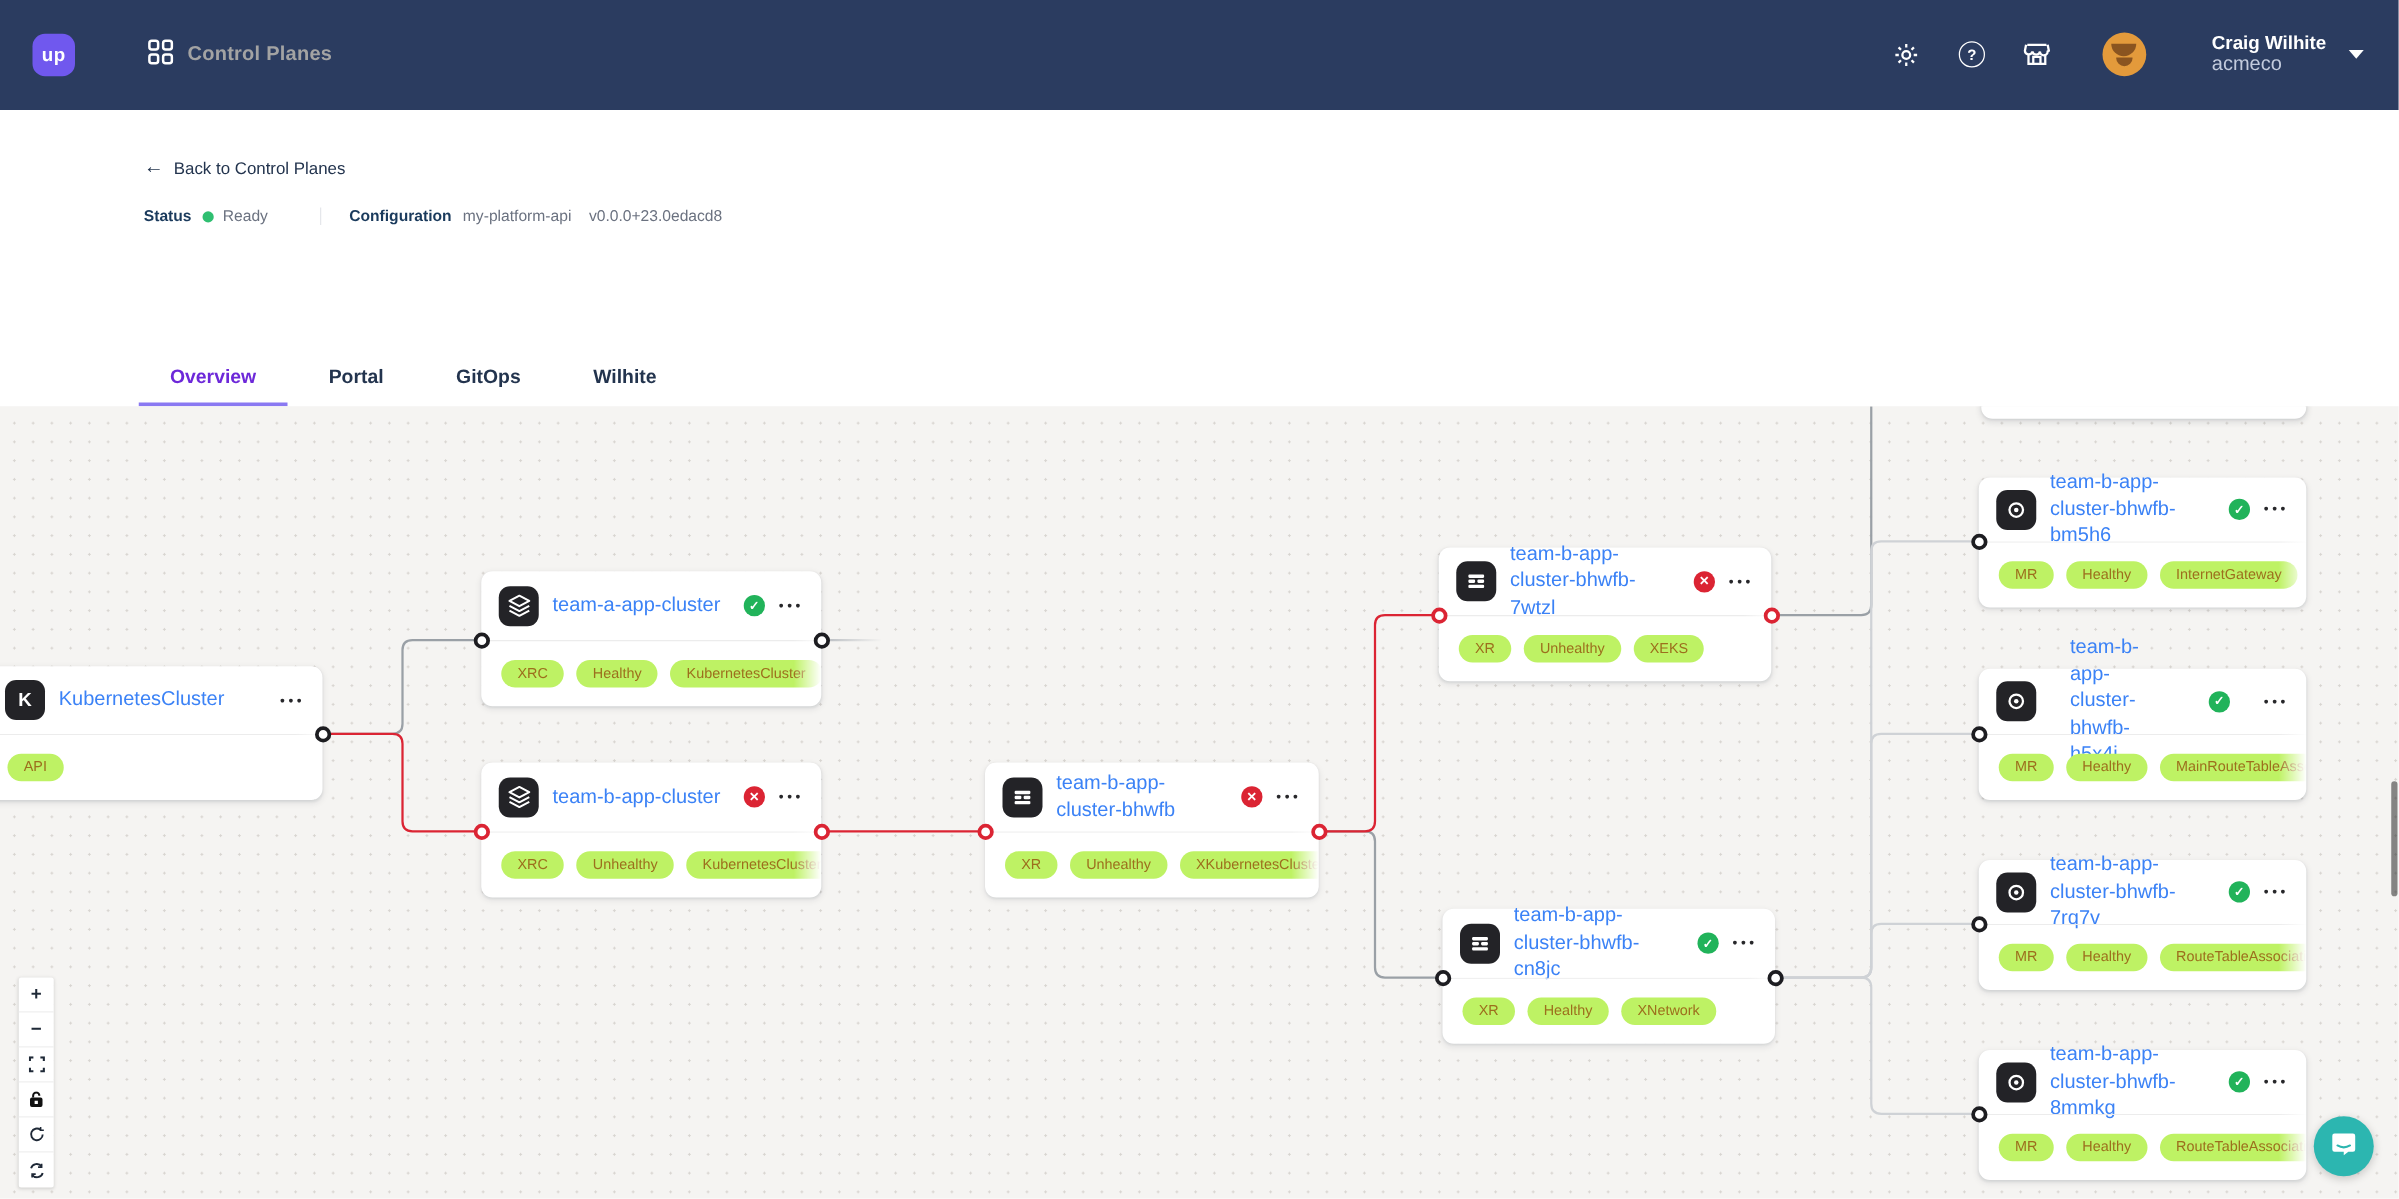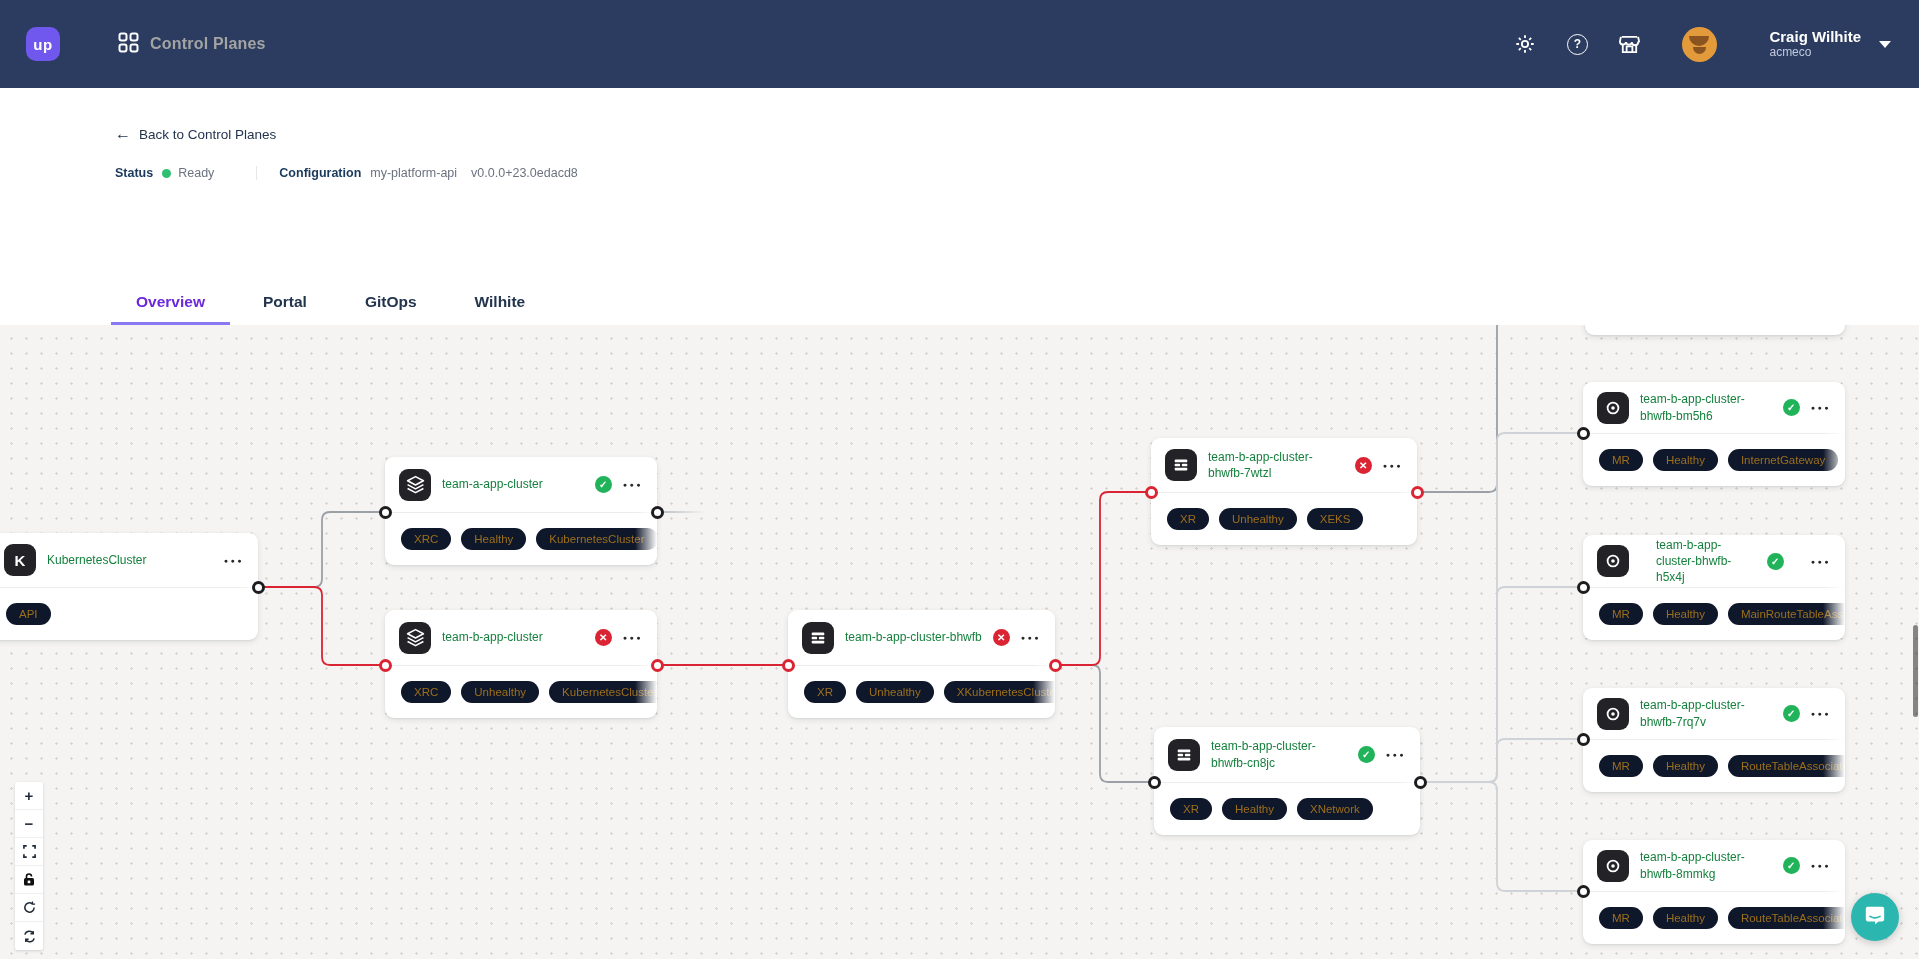--- a/index.html
+++ b/index.html
@@ -13,21 +13,21 @@
   .nav-title { color:#a3a3a3; font-weight:bold; font-size:16px; letter-spacing:.2px; }
   .nav-right { margin-left:auto; display:flex; align-items:center; gap:26px; }
   .nav-icon-btn { width:26px; height:26px; display:flex; align-items:center; justify-content:center; cursor:pointer; }
   .help-circle { width:21px; height:21px; border:1.8px solid #fff; border-radius:50%; color:#fff; font-size:12px; font-weight:bold; display:flex; align-items:center; justify-content:center; }
   .user-chip { display:flex; align-items:center; gap:12px; margin-left:14px; cursor:pointer; }
   .avatar { width:35px; height:35px; border-radius:50%; overflow:hidden; position:relative; background:#e39a3b; }
   .avatar::before { content:""; position:absolute; left:7px; top:9px; width:20px; height:10px; background:#8a5420; border-radius:0 0 10px 10px; }
   .avatar::after  { content:""; position:absolute; left:11px; top:20px; width:13px; height:7px; background:#8a5420; border-radius:0 0 7px 7px; }
   .user-meta { display:flex; flex-direction:column; line-height:1.15;margin-left:40px; }
   .user-name { color:#fff; font-weight:bold; font-size:15px; }
-  .user-org  { color:#c3cbdd; font-size:12px; }
+  .user-org  { color:#c3cbdd; font-size:16px; }
   .caret-down { width:0; height:0; border-left:6px solid transparent; border-right:6px solid transparent; border-top:7px solid #fff; margin-left:6px; }
 
   
   .page-header { background:#fff; padding:38px 0 0 115px; height:237px; position:relative; }
   .back-link { display:flex; align-items:center; gap:8px; color:#23344e; font-size:13.5px; cursor:pointer; width:max-content; }
   .back-arrow { font-size:16px; color:#23344e; line-height:1; }
   .page-title { margin-top:10px; font-size:26px; font-weight:bold; color:#1a3a5c; letter-spacing:.2px; }
   .meta-row { display:flex; margin-top:24px; }
   .meta-col { display:flex; flex-direction:row; gap:9px; }
   .meta-label { font-size:12.5px; font-weight:bold; color:#1a3a5c; }
@@ -44,31 +44,31 @@
   .canvas { position:relative; width:1919px; height:634px; background:#f5f4f2;
     background-image:radial-gradient(#d8d5d0 1.1px, transparent 1.1px);
     background-size:15px 15px; background-position:4px 6px; overflow:hidden; }
   .edges { position:absolute; inset:0; pointer-events:none; }
 
   .node { position:absolute; background:#fff; border-radius:9px;
     box-shadow:0 1px 2px rgba(16,24,40,.07), 0 2px 6px rgba(16,24,40,.09); cursor:pointer; }
   .node-head { display:flex; align-items:center; padding:0 14px; gap:11px; }
   .node-icon { width:32px; height:32px; border-radius:9px; background:#232327; color:#fff;
     display:flex; align-items:center; justify-content:center; font-weight:bold; font-size:15px; flex:none; }
-  .node-title { flex:1; font-size:12px; color:#15803d; line-height:1.35; word-break:break-word; }
+  .node-title { flex:1; font-size:16px; color:#3b82f6; line-height:1.35; word-break:break-word; }
   .status-pill { width:17px; height:17px; border-radius:50%; color:#fff; font-size:10px; font-weight:bold;
     display:flex; align-items:center; justify-content:center; flex:none; }
   .status-healthy { background:#21b35a; }
   .status-error { background:#db2433; }
   .menu-dots { color:#27272a; font-size:10px; letter-spacing:2px; font-weight:bold; flex:none; cursor:pointer; }
   .node-body { border-top:1px solid #ececec; height:53px; display:flex; align-items:center; gap:10px;
     padding:0 16px; white-space:nowrap; overflow:hidden;
     -webkit-mask-image:linear-gradient(90deg,#000 calc(100% - 22px), transparent);
             mask-image:linear-gradient(90deg,#000 calc(100% - 22px), transparent); }
-  .badge { background:#0f172a; color:#9c6f1d; font-size:11.5px; padding:5px 13px; border-radius:999px; flex:none; }
+  .badge { background:#bef264; color:#9c6f1d; font-size:11.5px; padding:5px 13px; border-radius:999px; flex:none; }
   .handle { position:absolute; width:13px; height:13px; border-radius:50%; background:#fff; border:3.5px solid #1d1d21; }
   .handle.red { border-color:#db2433; }
 
   .partial-card { position:absolute; left:1585px; top:-46px; width:260px; height:56px; background:#fff;
     border-radius:9px; box-shadow:0 1px 2px rgba(16,24,40,.07), 0 2px 6px rgba(16,24,40,.12); }
 
   
   .flow-controls { position:absolute; left:15px; top:457px; width:28px; background:#fff;
     box-shadow:0 1px 3px rgba(0,0,0,.15); border-radius:2px; display:flex; flex-direction:column; }
   .flow-btn { height:28px; display:flex; align-items:center; justify-content:center; border-bottom:1px solid #efefef;

